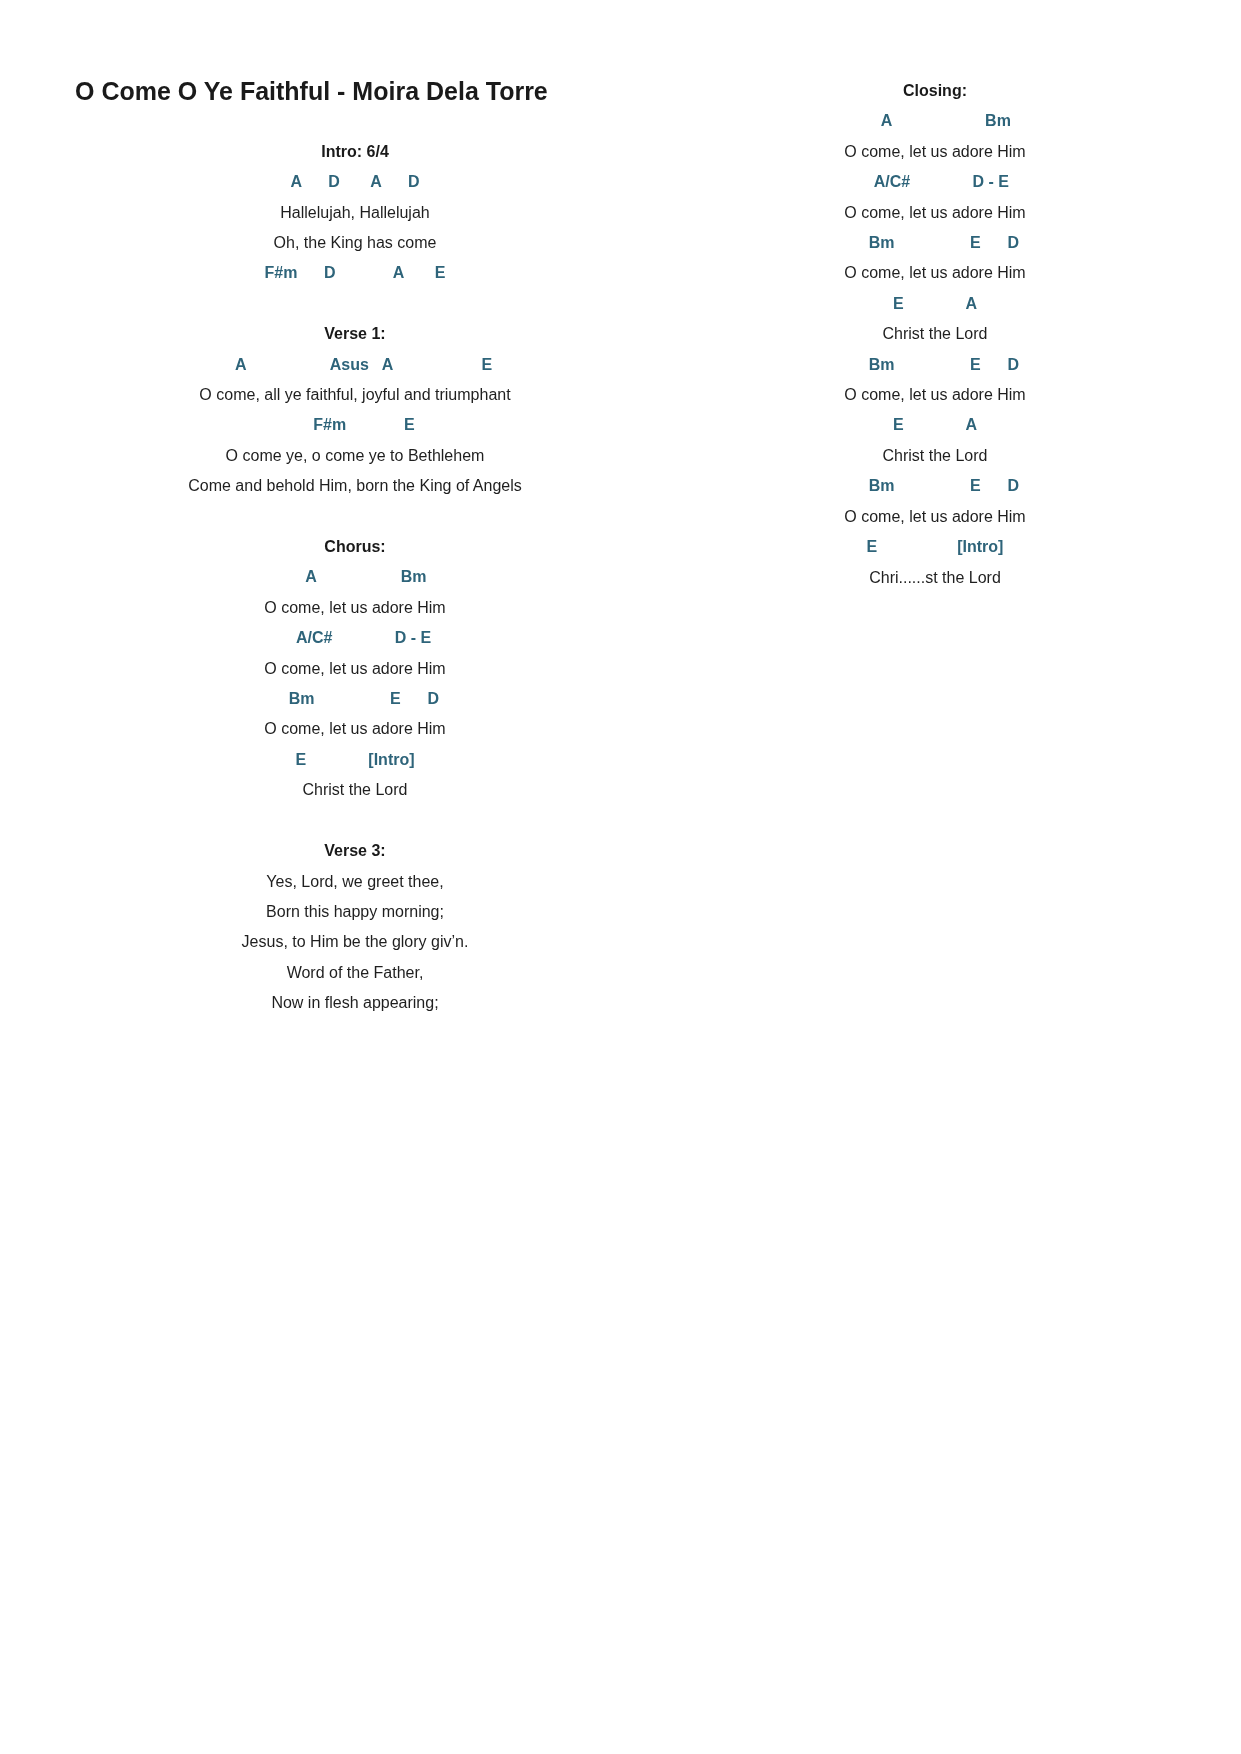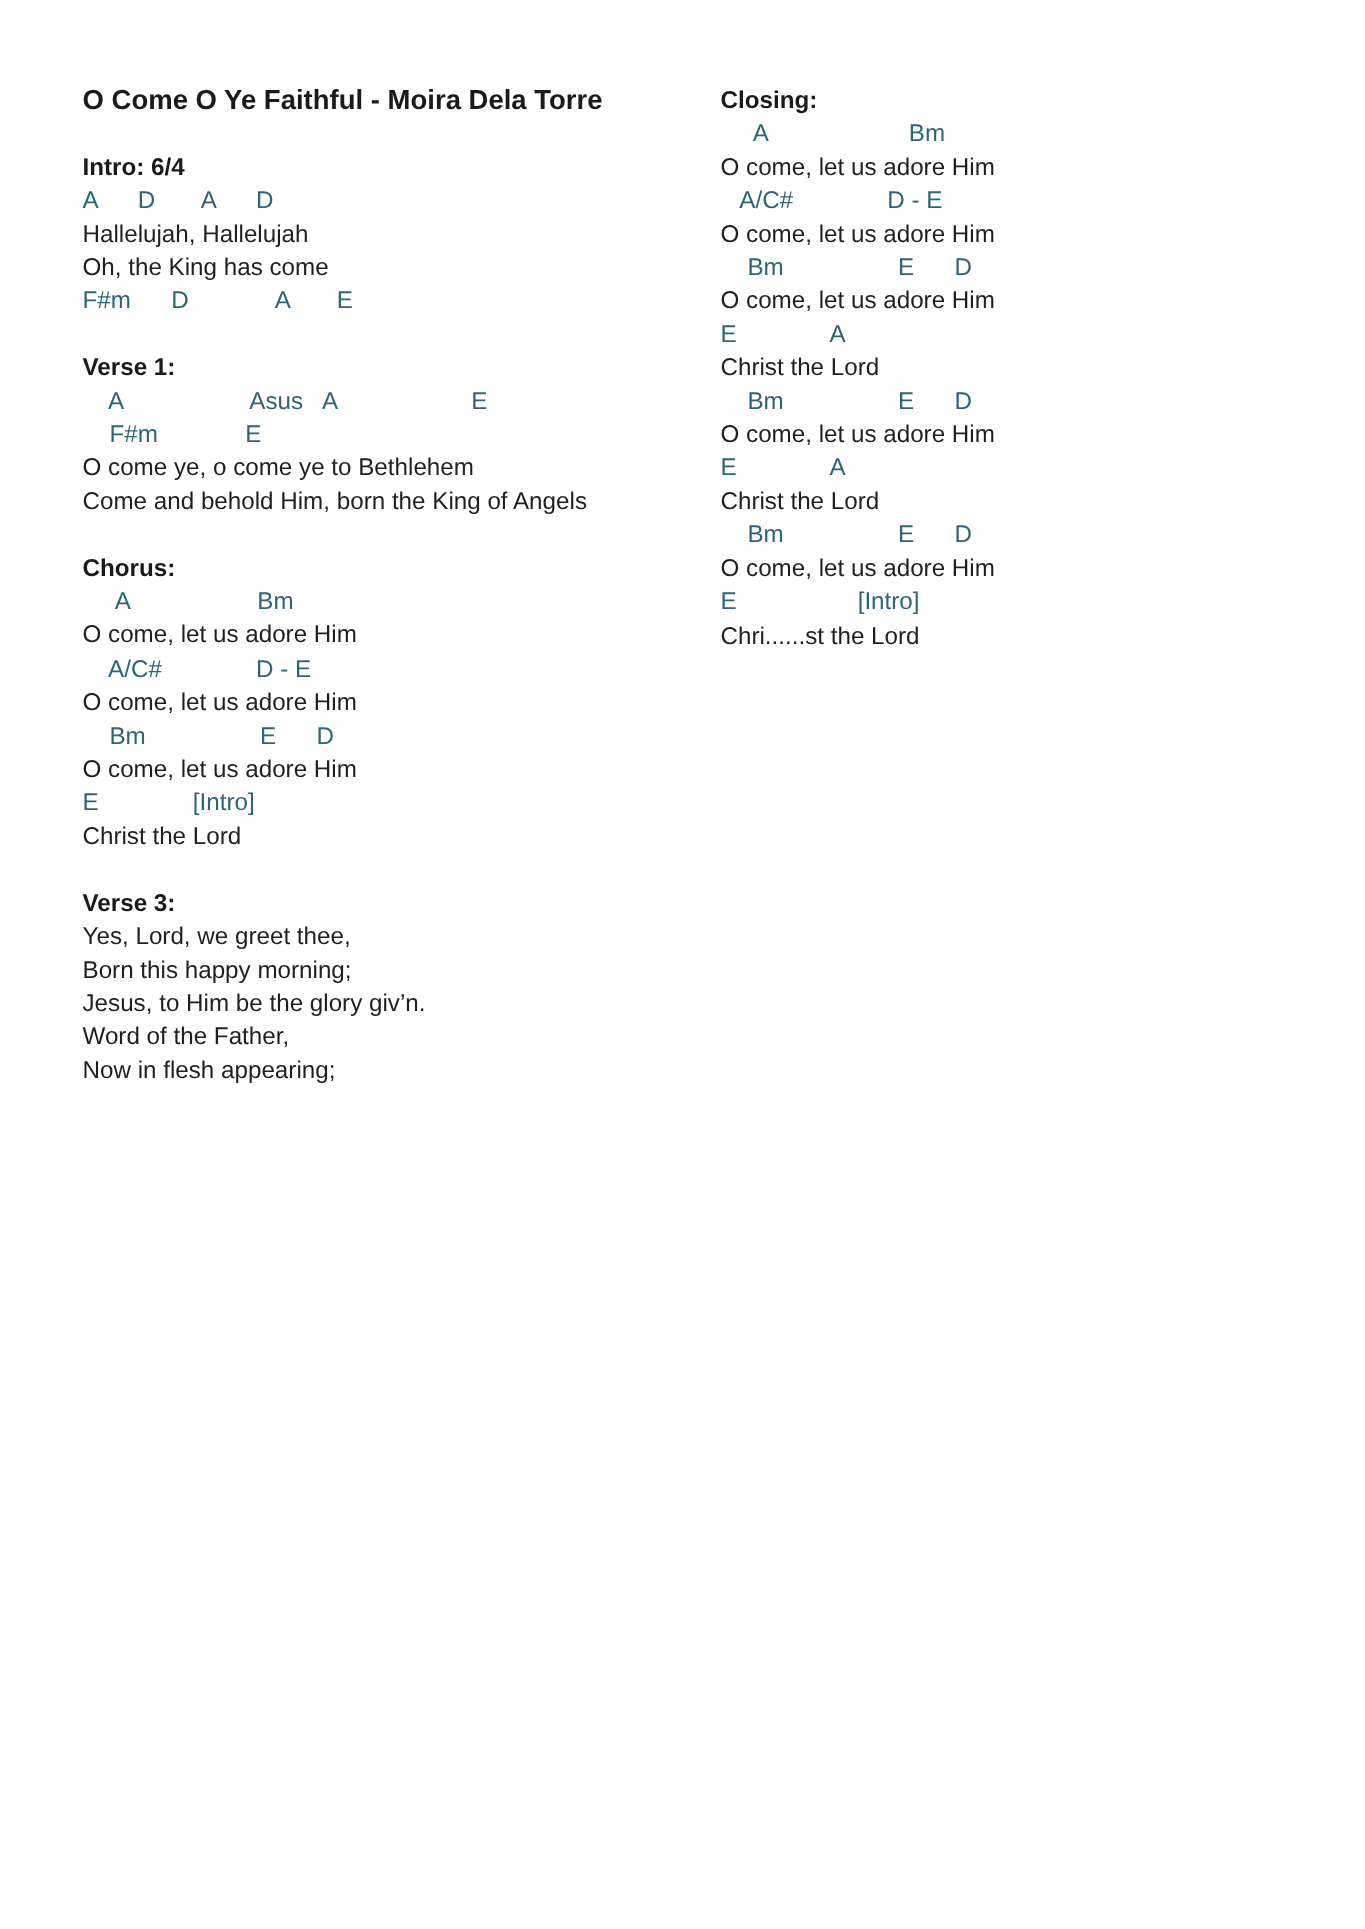--- a/index.html
+++ b/index.html
@@ -19,44 +19,46 @@
   .title {
     font-size: 25px;
     font-weight: 700;
     line-height: 30.4px;
     white-space: pre;
     margin-bottom: 30.4px;
     color: #1a1a1a;
   }
   .section { margin-bottom: 30.4px; }
   .line {
-    font-size: 22px;
+    font-size: 16px;
     line-height: 30.4px;
     white-space: pre;
+    text-align: center;
   }
   .heading { font-weight: 700; color: #1a1a1a; }
-  .chord   { font-weight: 400; color: var(--chord-color, #2e647a); }
+  .chord   { font-weight: 700; color: var(--chord-color, #2e647a); }
   .lyric   { color: #1f1f1f; }
 </style>
 </head>
 <body>
 
 <div class="page">
   <div class="col col-left">
     <div class="title">O Come O Ye Faithful - Moira Dela Torre</div>
   <div class="section">
         <div class="line heading">Intro: 6/4</div>
         <div class="line chord">A      D       A      D</div>
         <div class="line lyric">Hallelujah, Hallelujah</div>
         <div class="line lyric">Oh, the King has come</div>
         <div class="line chord">F#m      D             A       E</div>
       </div>
       <div class="section">
         <div class="line heading">Verse 1:</div>
         <div class="line chord">    A                   Asus   A                    E</div>
+        <div class="line lyric">O come, all ye faithful, joyful and triumphant</div>
         <div class="line chord">    F#m             E</div>
         <div class="line lyric">O come ye, o come ye to Bethlehem</div>
         <div class="line lyric">Come and behold Him, born the King of Angels</div>
       </div>
       <div class="section">
         <div class="line heading">Chorus:</div>
         <div class="line chord">     A                   Bm</div>
         <div class="line lyric">O come, let us adore Him</div>
         <div class="line chord">    A/C#              D - E</div>
         <div class="line lyric">O come, let us adore Him</div>

